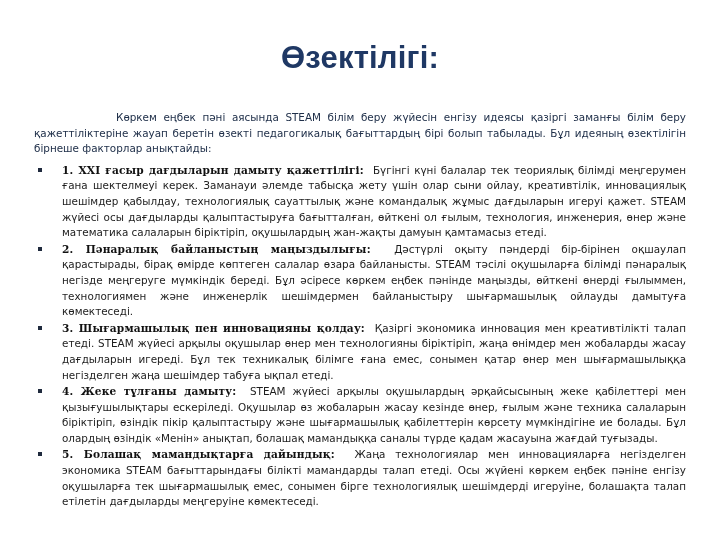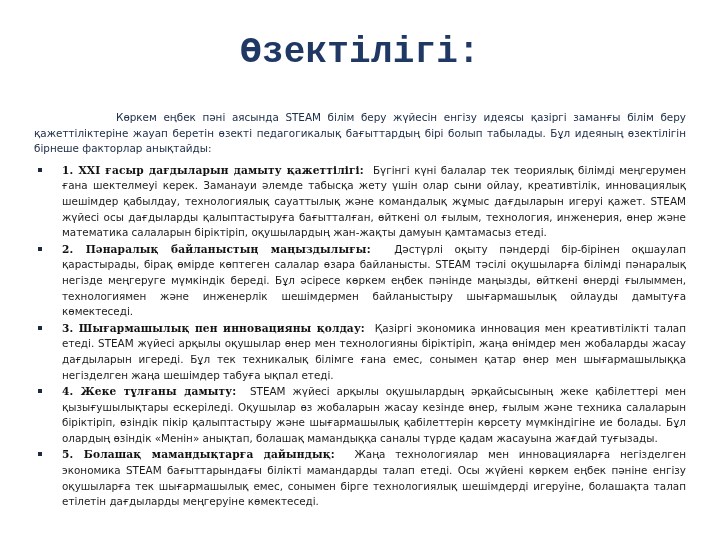--- a/index.html
+++ b/index.html
@@ -25,27 +25,27 @@
     background: #ffffff;
   }
 
   
   .slide-title {
     position: absolute;
     left: 0;
     right: 0;
     top: 34px;
     text-align: center;
-    font-family: Liberation Mono, monospace;
+    font-family: Liberation Sans, sans-serif;
     font-weight: bold;
-    font-size: 36px;
+    font-size: 31px;
     line-height: 1.05;
     letter-spacing: 0.2px;
     color: #1f3864;
-    margin: 0;
+    margin: 8px;
   }
 
   
   .body-block {
     position: absolute;
     left: 34px;
     top: 98px;
     width: 652px;
   }
 

